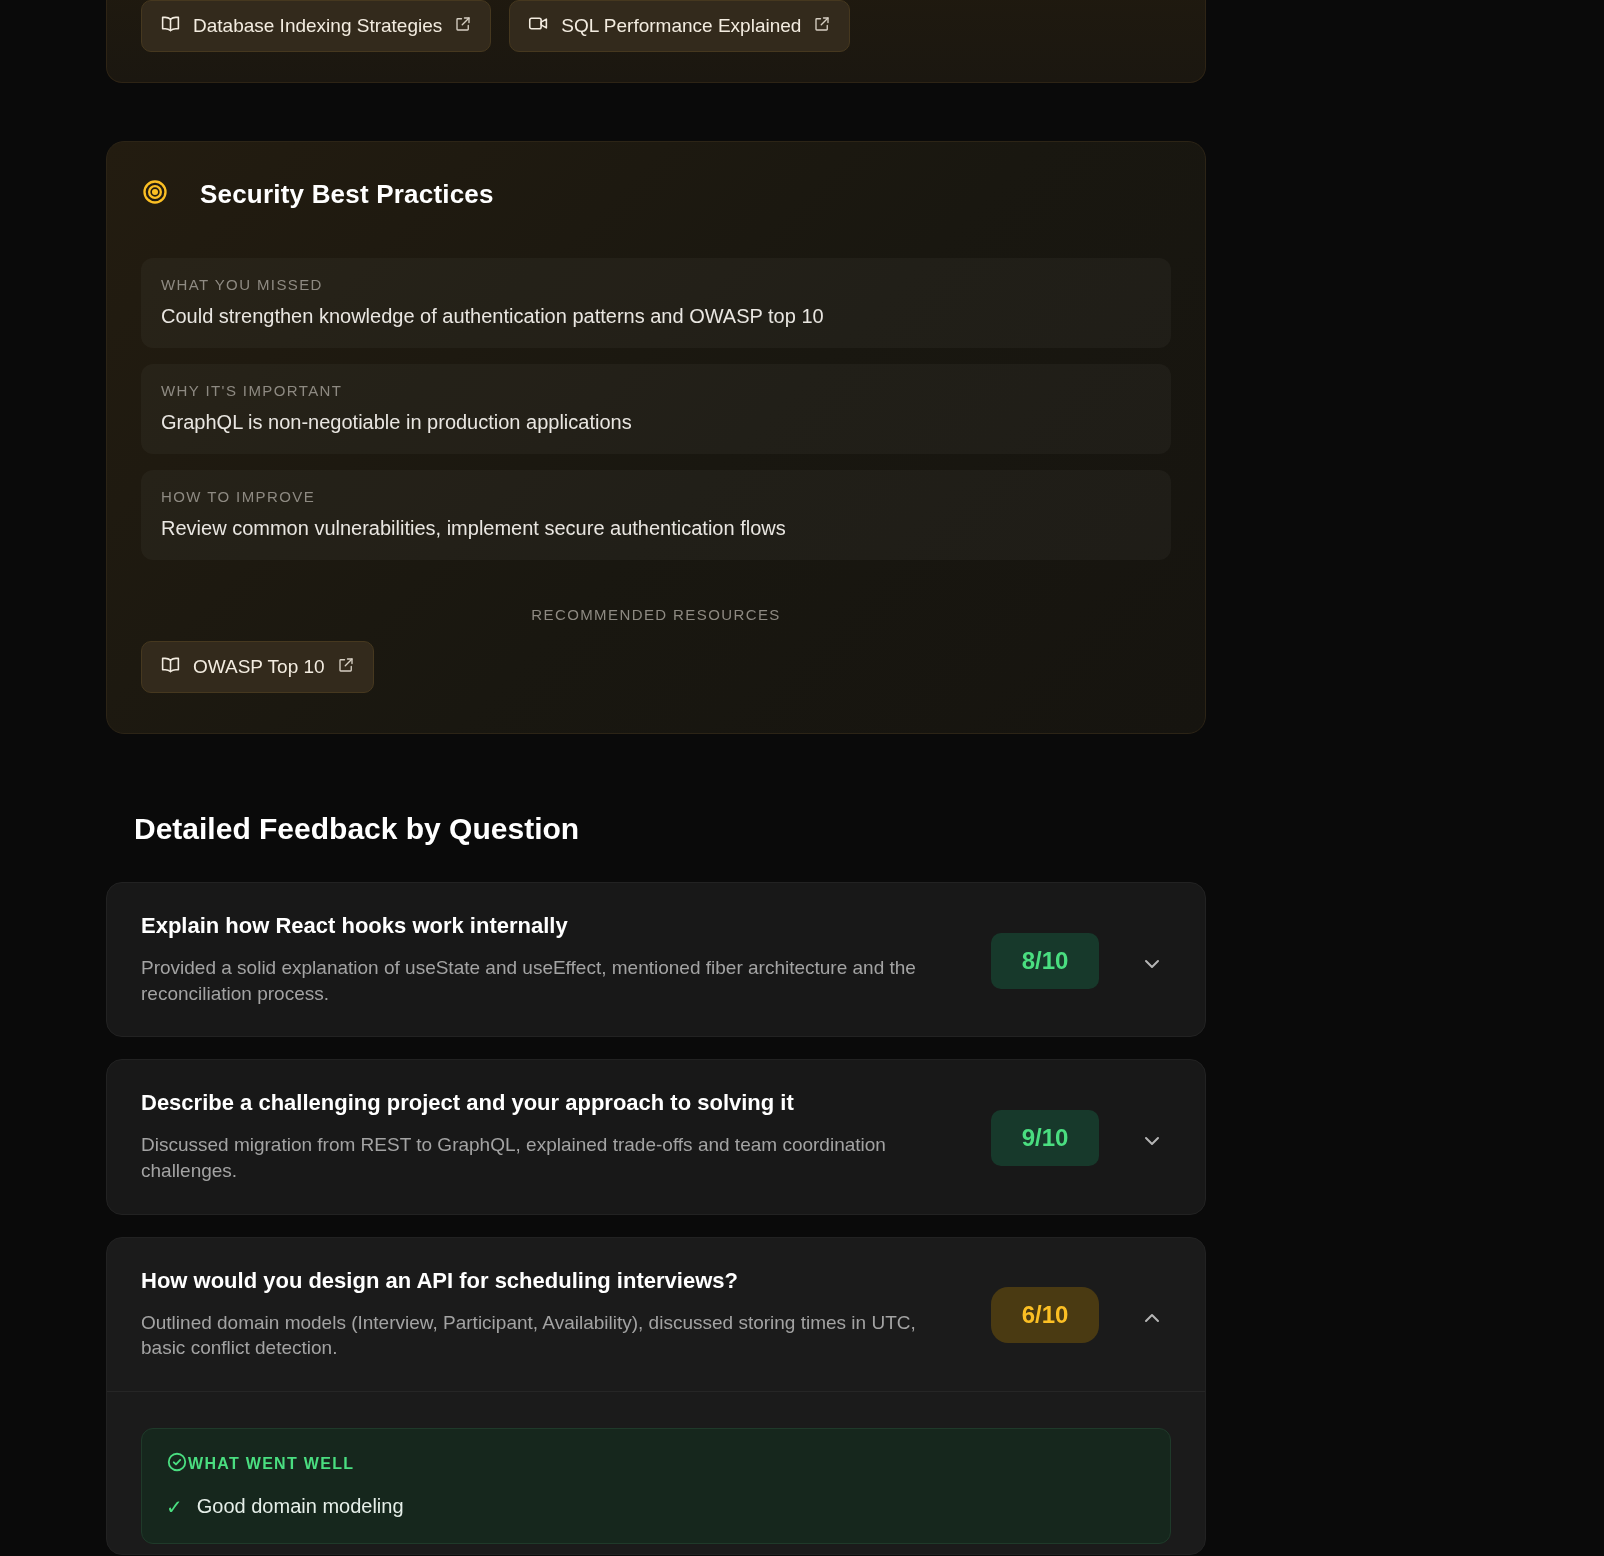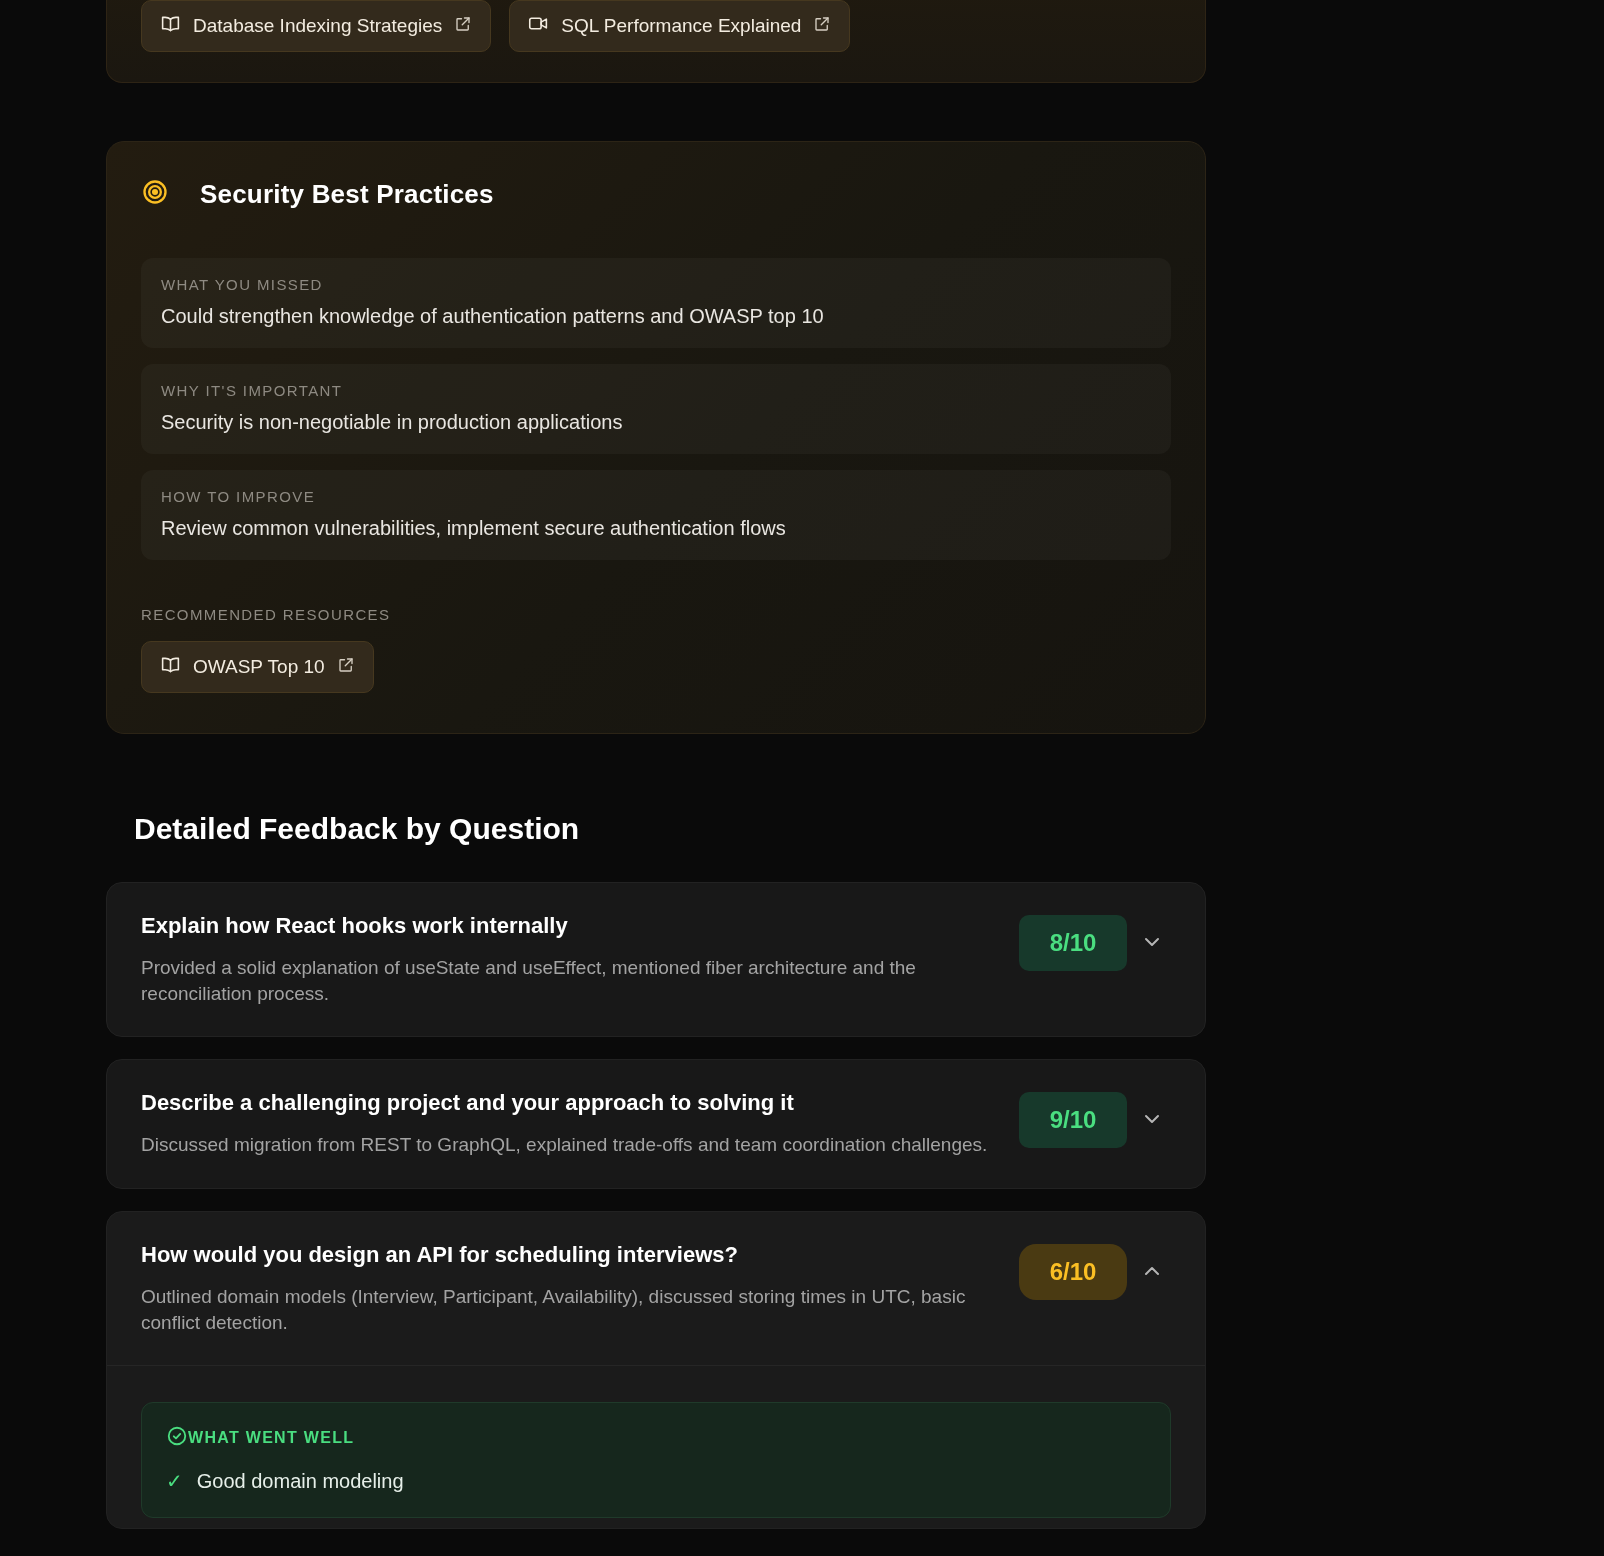--- a/index.html
+++ b/index.html
@@ -81,39 +81,40 @@
   }
   .info-text { font-size: 20px; color: #e9e6e1; }
 
   .rec-label {
     margin-top: 46px;
     font-size: 15px;
     letter-spacing: 1.4px;
     color: #8e8a82;
     text-transform: uppercase;
     margin-bottom: 18px;
+    text-align: center;
   }
 
   
   .section-title {
     margin-top: 78px;
     font-size: 30px;
     font-weight: bold;
     margin-bottom: 36px;
     margin-left: 28px;
   }
   .q-card {
     background: #181818;
     border: 1px solid #222222;
     border-radius: 16px;
     padding: 30px 32px 30px 34px;
     margin-bottom: 22px;
   }
   .q-card.expanded { background: #1b1b1b; padding-bottom: 0; }
-  .q-row { display: flex; align-items: flex-start; gap: 4px; }
+  .q-row { display: flex; align-items: center; gap: 32px; }
   .q-main { flex: 1 1 auto; min-width: 0; }
   .q-title { font-size: 22px; font-weight: bold; margin-bottom: 16px; }
   .q-sum { font-size: 19px; color: #a3a3a3; line-height: 1.35; }
   .score {
     flex: none;
     min-width: 108px;
     text-align: center;
     border-radius: 10px;
     padding: 14px 18px;
     font-size: 24px;
@@ -211,21 +212,21 @@
       </span>
       <div class="sec-title">Security Best Practices</div>
     </div>
 
     <div class="info-block">
       <div class="info-label">WHAT YOU MISSED</div>
       <div class="info-text">Could strengthen knowledge of authentication patterns and OWASP top 10</div>
     </div>
     <div class="info-block">
       <div class="info-label">WHY IT'S IMPORTANT</div>
-      <div class="info-text">Security is non-negotiable in production applications</div>
+      <div class="info-text">GraphQL is non-negotiable in production applications</div>
     </div>
     <div class="info-block">
       <div class="info-label">HOW TO IMPROVE</div>
       <div class="info-text">Review common vulnerabilities, implement secure authentication flows</div>
     </div>
 
     <div class="rec-label">RECOMMENDED RESOURCES</div>
     <div class="chip-row">
       <div class="chip">
         <span>

